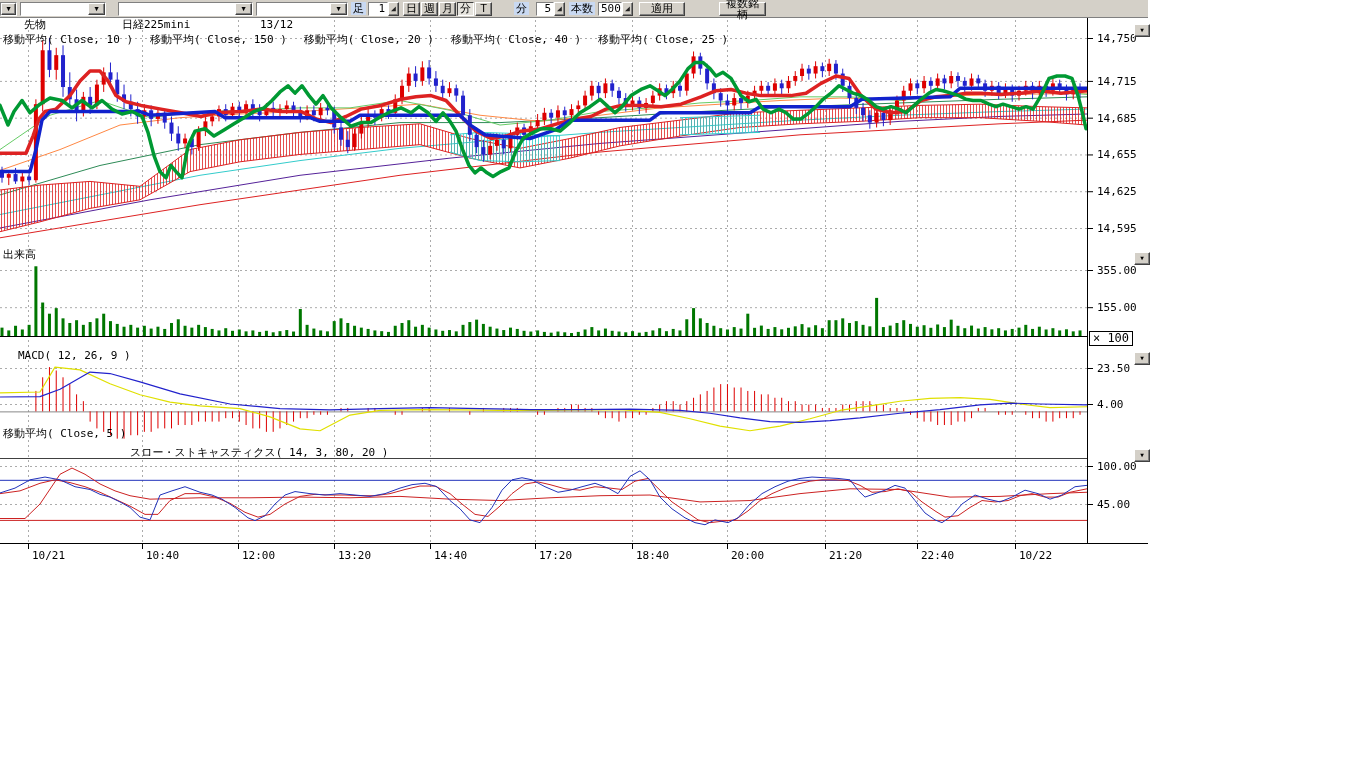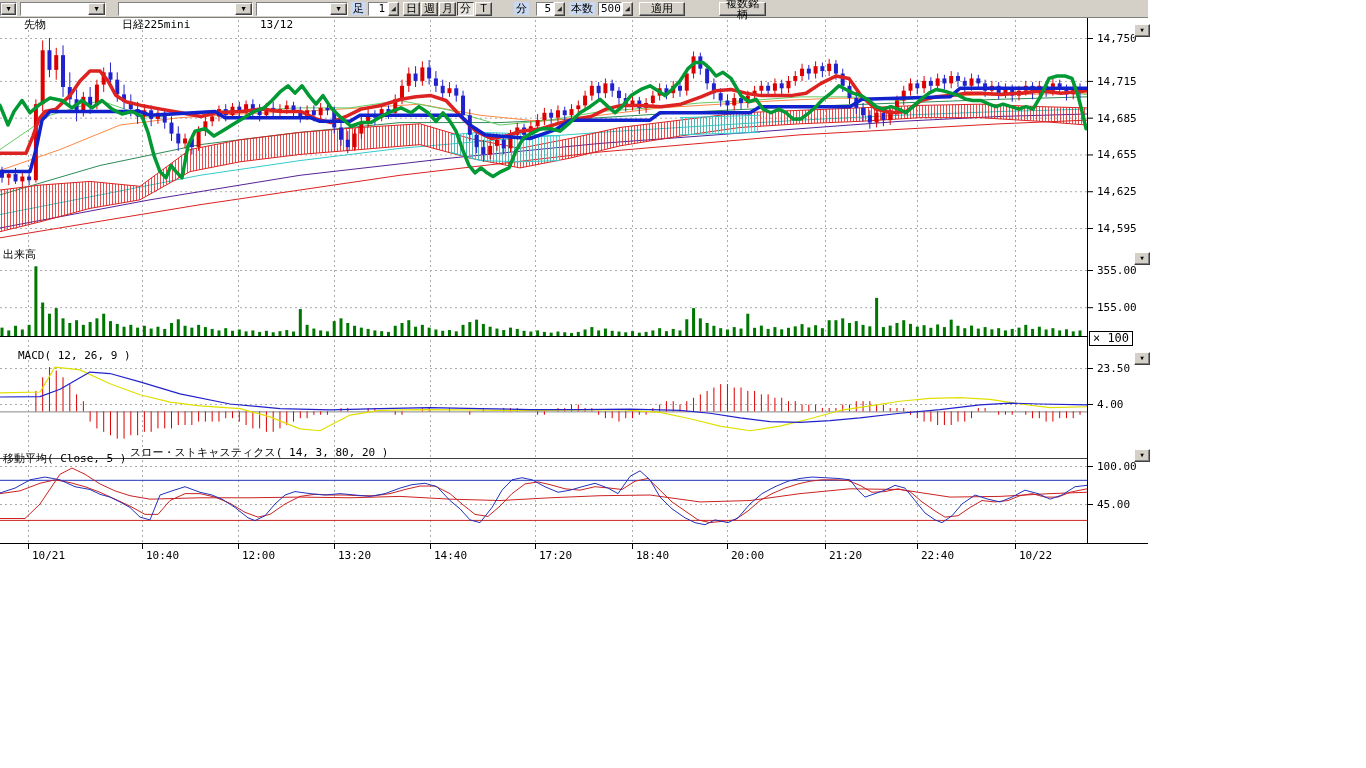--- a/index.html
+++ b/index.html
@@ -806,24 +806,25 @@
     </span>
     <span class="chiplbl" style="margin-left:4px">本数</span>
     <span class="spin" style="margin-left:3px">
       <span class="fld" style="width:24px">500</span>
       <span class="sbtn btn3d">◢</span>
     </span>
     <button class="btn3d" style="margin-left:6px;width:46px">適用</button>
     <button class="btn3d" style="margin-left:34px;width:47px">複数銘柄</button>
   </div>
 
+  <div class="ov legend" style="left:3px;top:34px" id="legend2"><span>移動平均( Close, 10 )</span><span>移動平均( Close, 150 )</span><span>移動平均( Close, 20 )</span><span>移動平均( Close, 40 )</span><span>移動平均( Close, 25 )</span></div>
 
   <div class="ov" style="left:3px;top:249px">出来高</div>
   <div class="ov" style="left:18px;top:350px">MACD( 12, 26, 9 )</div>
-  <div class="ov" style="left:3px;top:453px">移動平均( Close, 5 )</div>
+  <div class="ov" style="left:3px;top:428px">移動平均( Close, 5 )</div>
   <div class="ov" style="left:130px;top:447px">スロー・ストキャスティクス( 14, 3, 80, 20 )</div>
 
   <div class="panelbtn" style="left:1134px;top:24px">▼</div>
   <div class="panelbtn" style="left:1134px;top:252px">▼</div>
   <div class="panelbtn" style="left:1134px;top:352px">▼</div>
   <div class="panelbtn" style="left:1134px;top:449px">▼</div>
 
   <div id="mult">× 100</div>
 </div>
 

